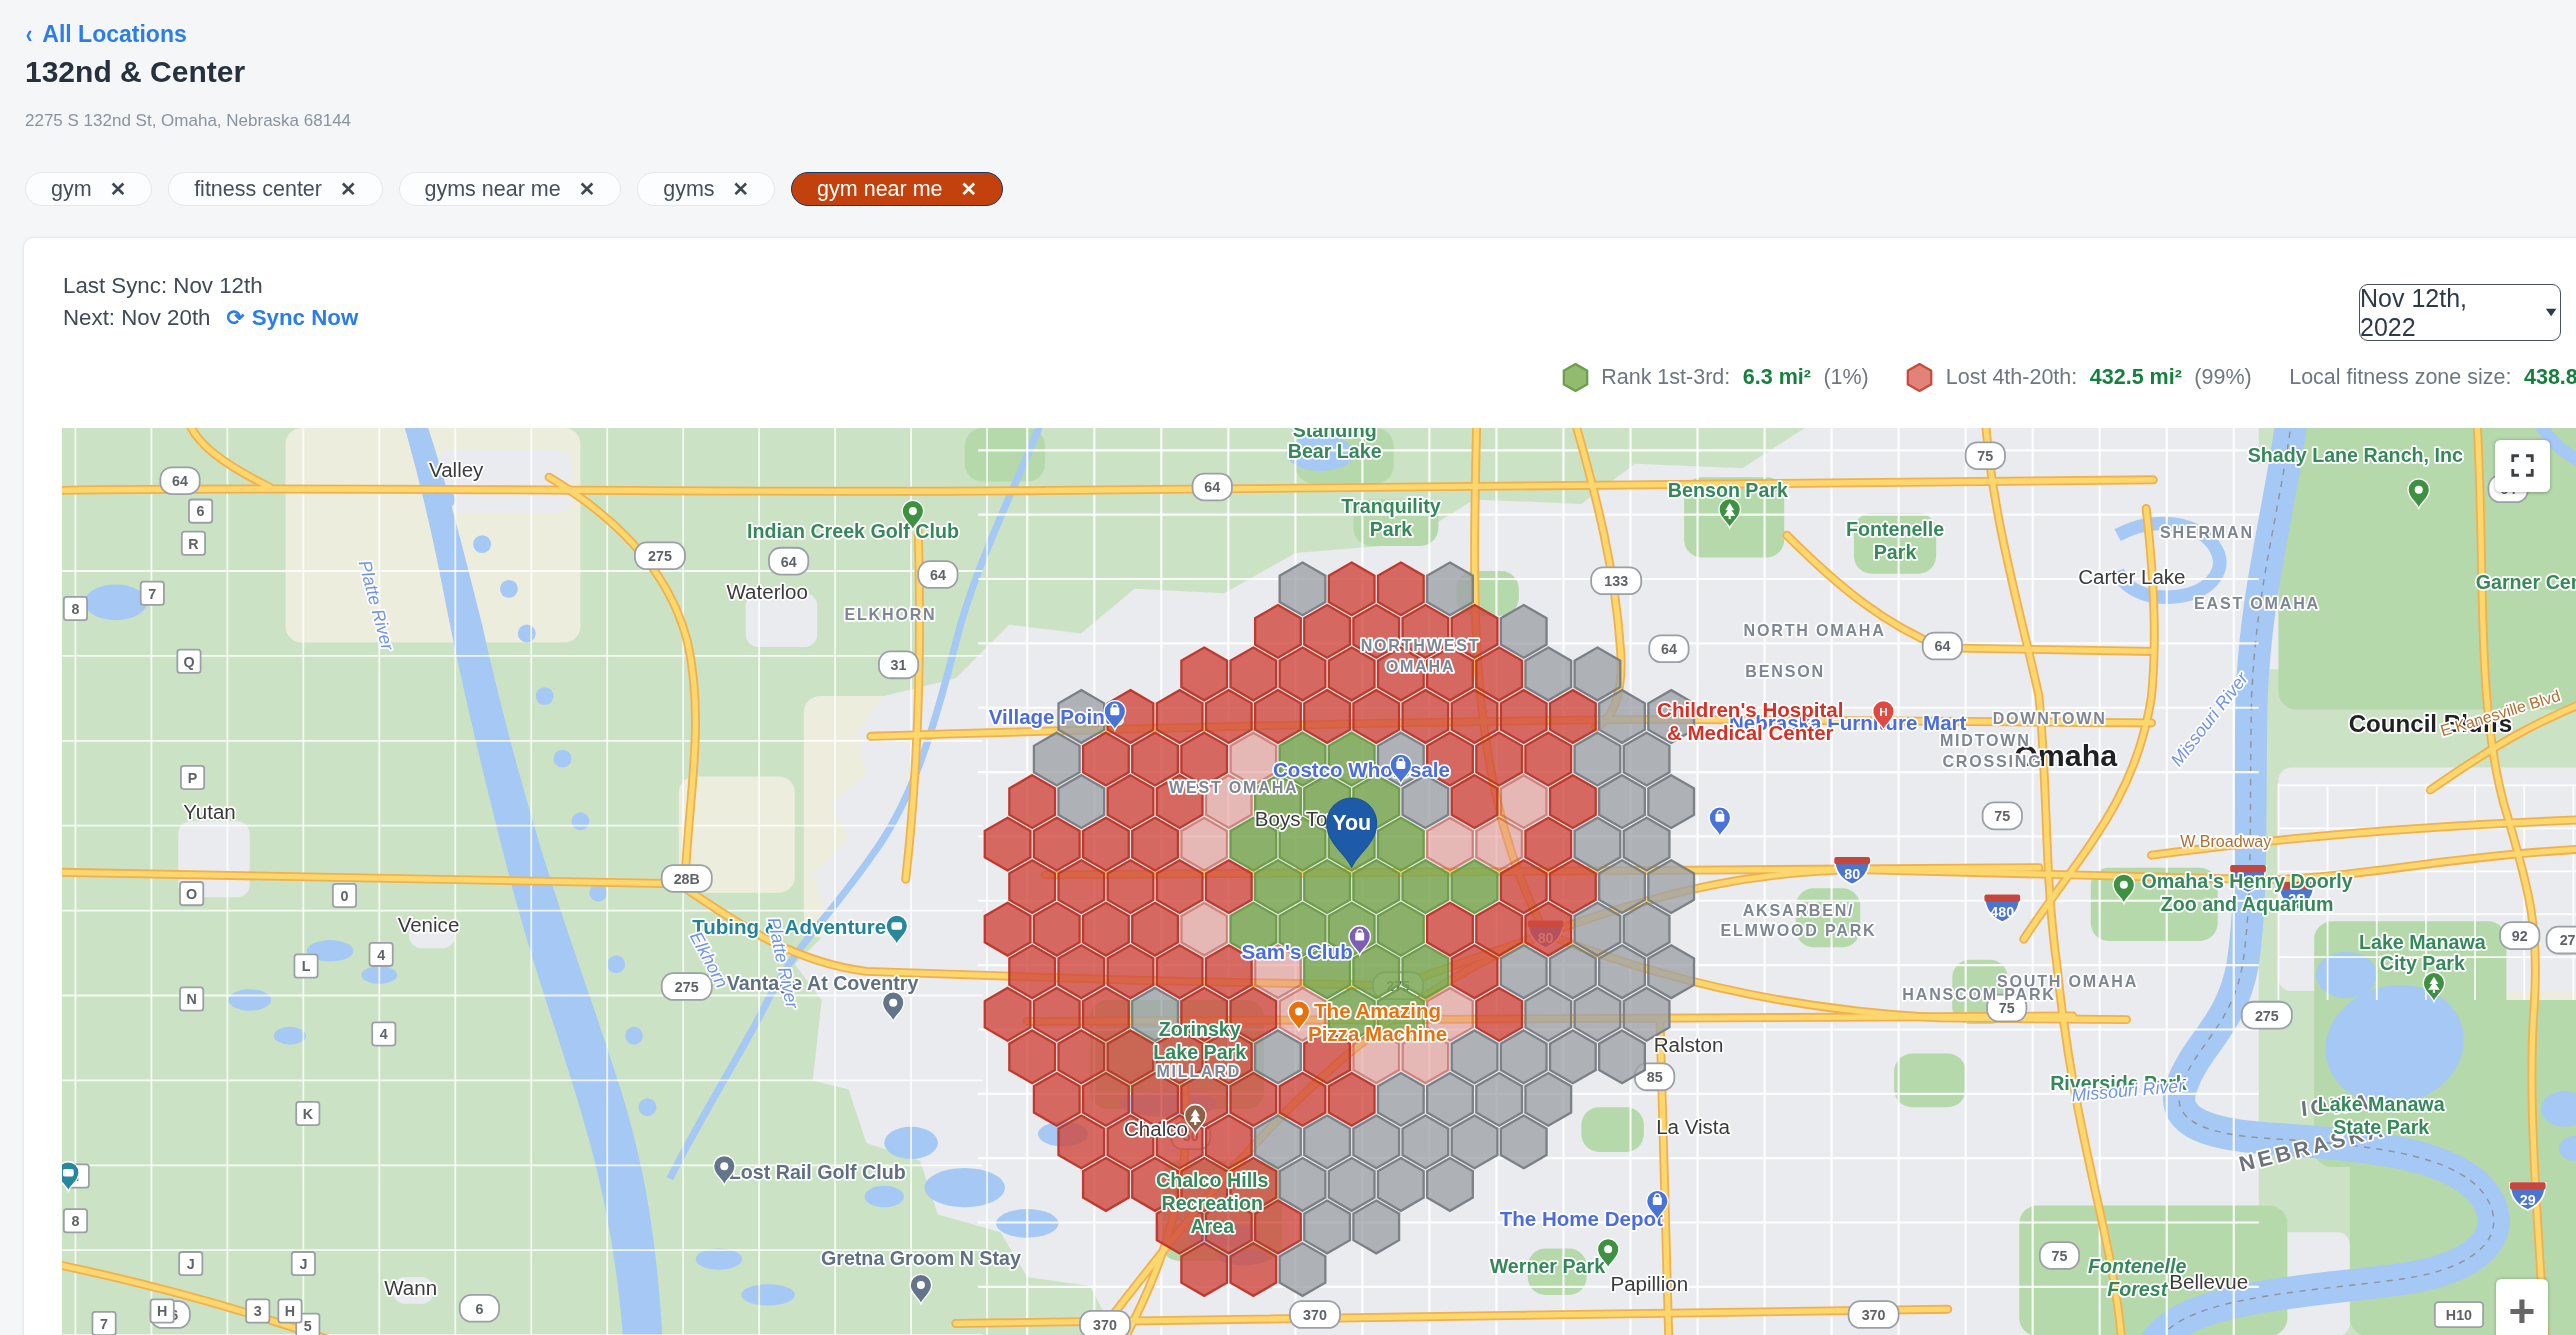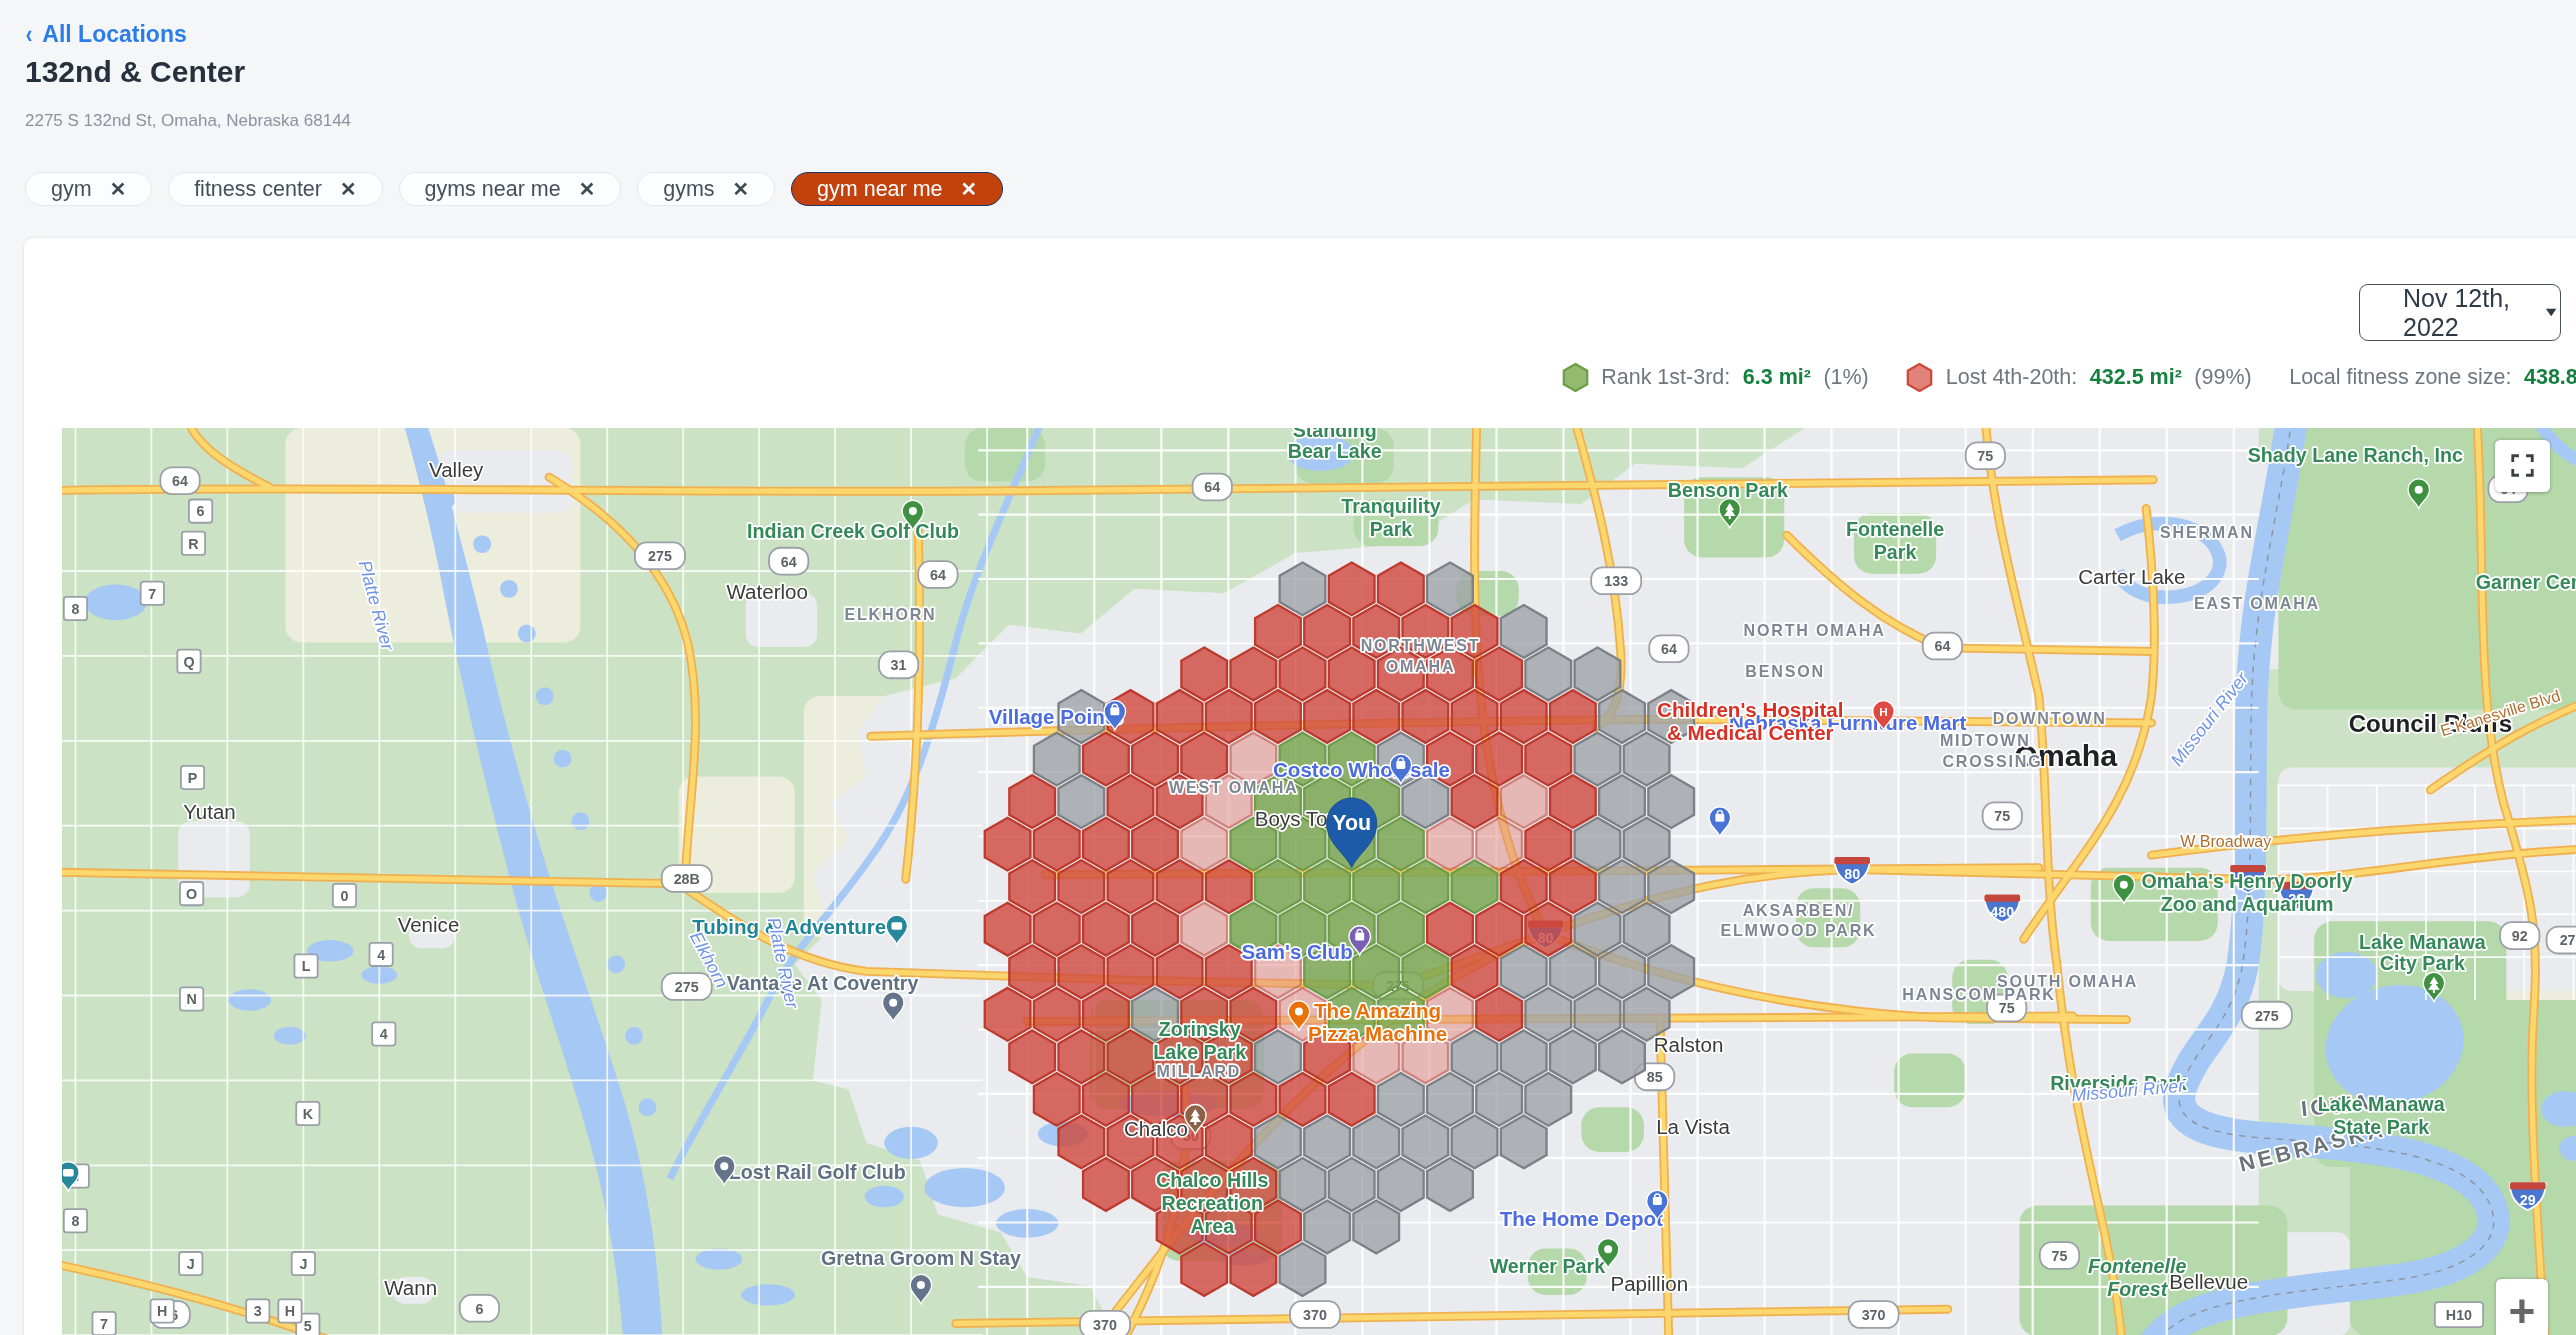--- a/index.html
+++ b/index.html
@@ -28,21 +28,21 @@
     background:#fff; border:0.9px solid #e7eaee; border-radius:10.7px;
     box-shadow:0 0.9px 2.7px rgba(20,30,50,.05); }
 
   .sync-block { position:absolute; left:39px; top:32px; font-size:22.3px; color:#3f4a56; line-height:32px; }
   .sync-now { display:inline-flex; align-items:center; gap:7.2px; margin-left:16px;
     color:#2b7de9; font-weight:700; cursor:pointer; }
   .sync-icon { font-size:21.5px; }
 
   .date-select { position:absolute; left:2335px; top:46px; width:202px; height:57px;
     border:1.8px solid #46525e; border-radius:9px; background:#fff; display:flex;
-    align-items:center; justify-content:center; gap:16px; font-size:25px; color:#2f3a47; cursor:pointer;padding-left:43px; }
+    align-items:center; justify-content:center; gap:16px; font-size:25px; color:#2f3a47; cursor:pointer; }
   .date-chevron { font-size:18px; transform:scaleY(.7); font-weight:700; }
 
   .legend { position:absolute; right:-23px; top:125px; display:flex; align-items:center;
     gap:12.5px; font-size:21.5px; color:#6e7780; white-space:nowrap; }
   .legend b { color:#15803d; font-weight:700; }
   .legend .gap { width:12.5px; }
   .legend svg { display:block; }
 
   
   .map { position:absolute; left:38px; top:190px; width:2515px; height:908px;
@@ -87,20 +87,29 @@
         <span class="x">✕</span>
       </div>
       <div class="tag active">
         <span>gym near me</span>
         <span class="x">✕</span>
       </div>
     </div>
 
   <div class="card">
 
+    <div class="sync-block">
+      <div>Last Sync: Nov 12th</div>
+      <div>
+        <span>Next: Nov 20th</span><span class="sync-now">
+            <span class="sync-icon">⟳</span>
+            <span>Sync Now</span>
+          </span>
+      </div>
+    </div>
 
     <div class="date-select">
       <span>Nov 12th, 2022</span>
       <span class="date-chevron">▼</span>
     </div>
 
     <div class="legend">
       <svg width="27" height="29" viewBox="0 0 30 32">
         <polygon id="lg-hex-g" points="15,1 28,8.5 28,23.5 15,31 2,23.5 2,8.5" stroke-width="2.5" fill="#93bb6f" stroke="#6f9d49"></polygon>
       </svg>

